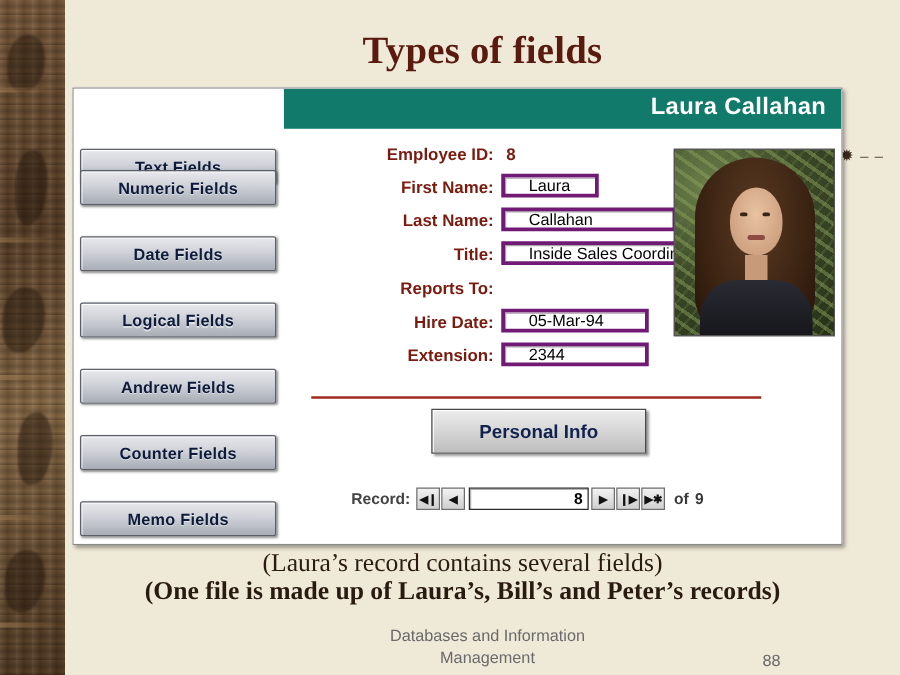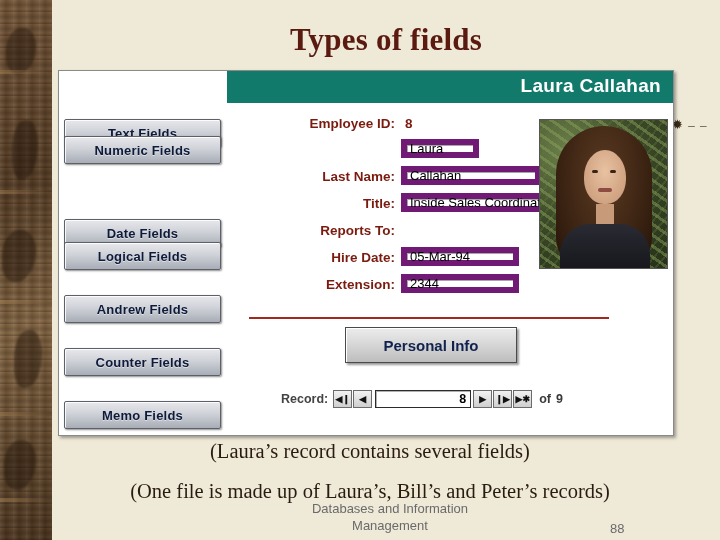--- a/index.html
+++ b/index.html
@@ -122,26 +122,26 @@
     position: absolute;
     font-family: "Liberation Sans", sans-serif;
     font-weight: bold;
     font-size: 13.5px;
     color: #7a1b0f;
   }
   .frm-input {
     position: absolute;
     height: 19px;
     background: #ffffff;
-    border: 6px solid #701a75;
+    border: 3px solid #701a75;
     box-shadow: inset 1px 1px 0 rgba(0,0,0,0.35);
     font-family: "Liberation Sans", sans-serif;
     font-size: 13px;
     color: #000000;
-    padding: 0 3px;
+    padding: 0 19px;
     display: flex;
     align-items: center;
     box-sizing: border-box;
   }
   .frm-combo-arrow {
     position: absolute;
     width: 16px; height: 17px;
     background: linear-gradient(180deg,#e9e9e9,#c2c2c2);
     border: 1px solid #545454;
     box-sizing: border-box;
@@ -296,21 +296,21 @@
   .caption {
     position: absolute;
     width: 720px;
     left: 0;
     text-align: center;
     color: #2a1b10;
     font-family: "Liberation Serif", serif;
     font-size: 20.5px;
   }
   #caption1 { top: 440px; left: 20px; width: 700px; }
-  #caption2 { top: 480px; left: 20px; width: 700px; }
+  #caption2 { top: 462px; left: 20px; width: 700px; font-weight: bold; }
   
   #footer {
     position: absolute;
     left: 210px; top: 500px;
     width: 360px;
     text-align: center;
     font-family: "Liberation Sans", sans-serif;
     font-size: 13px;
     color: #6a6a6a;
     line-height: 17px;
@@ -341,36 +341,37 @@
 
 <div id="slide-title">Types of fields</div>
 
 <div id="right-marks">✹ – –</div>
 
 <div id="screenshot">
 
   <div class="btn-col">
     <div class="fld-btn" style="top:12px;margin-top:36px;">Text Fields</div>
     <div class="fld-btn" style="top:65px;">Numeric Fields</div>
-    <div class="fld-btn" style="top:118px;margin-top:30px;">Date Fields</div>
+    <div class="fld-btn" style="top:118px;">Date Fields</div>
     <div class="fld-btn" style="top:171px;">Logical Fields</div>
     <div class="fld-btn" style="top:224px;">Andrew Fields</div>
     <div class="fld-btn" style="top:277px;">Counter Fields</div>
     <div class="fld-btn" style="top:330px;">Memo Fields</div>
   </div>
 
   <div id="form">
 
     <div id="form-header">
       <div class="hdr-title">Laura Callahan</div>
     </div>
 
     <div class="frm-label" style="left:56px; top:45px; width:112px;">Employee ID:</div>
     <div class="frm-value-static" style="left:178px; top:45px;">8</div>
 
+    <div class="frm-label" style="left:56px; top:71px; width:112px;">First Name:</div>
     <div class="frm-input" style="left:174px; top:68px; width:78px;">Laura</div>
 
     <div class="frm-label" style="left:50px; top:98px; width:118px;">Last Name:</div>
     <div class="frm-input" style="left:174px; top:95px; width:140px;">Callahan</div>
 
     <div class="frm-label" style="left:76px; top:125px; width:92px;">Title:</div>
     <div class="frm-input" style="left:174px; top:122px; width:192px;">Inside Sales Coordinator</div>
 
     <div class="frm-label" style="left:48px; top:152px; width:120px;">Reports To:</div>
     <div class="frm-combo-arrow" style="left:349px; top:150px;">▼</div>

